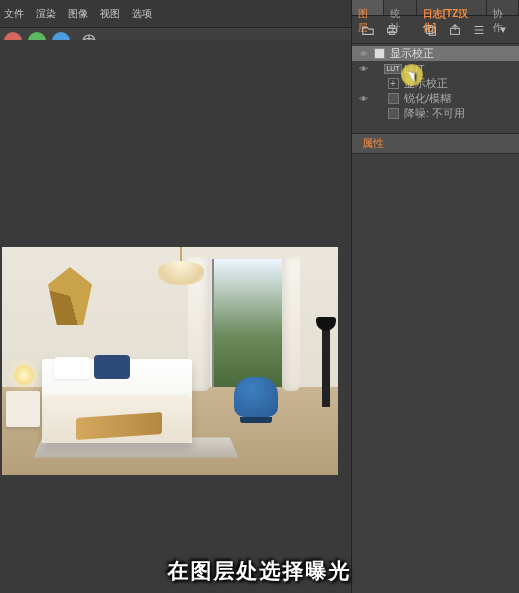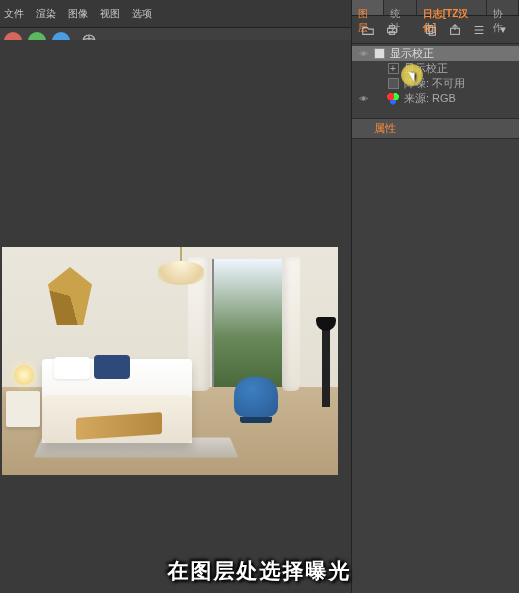--- a/index.html
+++ b/index.html
@@ -236,21 +236,21 @@
     border-bottom: 8px solid transparent;
     transform: rotate(-30deg);
     filter: drop-shadow(1px 1px 1px #000);
   }
 
   .props-header {
     margin-top: 10px;
     background: #515151;
     border-top: 1px solid #2a2a2a;
     border-bottom: 1px solid #2a2a2a;
-    padding: 2px 22px;
+    padding: 2px 10px;
     color: #fa8c3c;
     font-size: 11px;
   }
 </style>
 </head>
 <body>
 
 <div class="topmenu">
   <span>文件</span>
   <span>渲染</span>
@@ -367,53 +367,66 @@
             <path d="M2 8 Q8 3 14 8 Q8 13 2 8 Z"></path>
             <circle cx="8" cy="8" r="2" fill="#999"></circle>
           </svg>
         </div>
       <div class="row-icon">
           <div class="box-check"></div>
         </div>
       <span class="layer-label">显示校正</span>
     </div>
 
-
-    <div class="layer-row">
-      <div class="empty-eye"></div>
-      <div class="indent1"></div>
-      <div class="row-icon">
-          <div class="plus">+</div>
-        </div>
-      <span class="layer-label">显示校正</span>
-    </div>
-
-
-    <div class="layer-row">
-      <div class="empty-eye"></div>
-      <div class="indent1"></div>
-      <div class="row-icon">
-          <div class="box"></div>
-        </div>
-      <span class="layer-label">降噪: 不可用</span>
-    </div>
-
     <div class="layer-row">
       <div class="eye">
           <svg viewBox="0 0 16 16">
             <path d="M2 8 Q8 3 14 8 Q8 13 2 8 Z"></path>
             <circle cx="8" cy="8" r="2" fill="#999"></circle>
           </svg>
         </div>
       <div class="indent1"></div>
       <div class="row-icon">
-          <div class="rgb"></div>
-        </div>
-      <span class="layer-label">来源: RGB</span>
+          <span class="lut">LUT</span>
+        </div>
+      <span class="layer-label">LUT</span>
     </div>
+
+    <div class="layer-row">
+      <div class="empty-eye"></div>
+      <div class="indent1"></div>
+      <div class="row-icon">
+          <div class="plus">+</div>
+        </div>
+      <span class="layer-label">显示校正</span>
+    </div>
+
+    <div class="layer-row">
+      <div class="eye">
+          <svg viewBox="0 0 16 16">
+            <path d="M2 8 Q8 3 14 8 Q8 13 2 8 Z"></path>
+            <circle cx="8" cy="8" r="2" fill="#999"></circle>
+          </svg>
+        </div>
+      <div class="indent1"></div>
+      <div class="row-icon">
+          <div class="box"></div>
+        </div>
+      <span class="layer-label">锐化/模糊</span>
+    </div>
+
+    <div class="layer-row">
+      <div class="empty-eye"></div>
+      <div class="indent1"></div>
+      <div class="row-icon">
+          <div class="box"></div>
+        </div>
+      <span class="layer-label">降噪: 不可用</span>
+    </div>
+
   </div>
 
   <div class="props-header">属性</div>
 </div>
 
 <div class="cursor-overlay">
   <div class="cursor-ring"></div>
   <div class="cursor-arrow"></div>
 </div>
 

